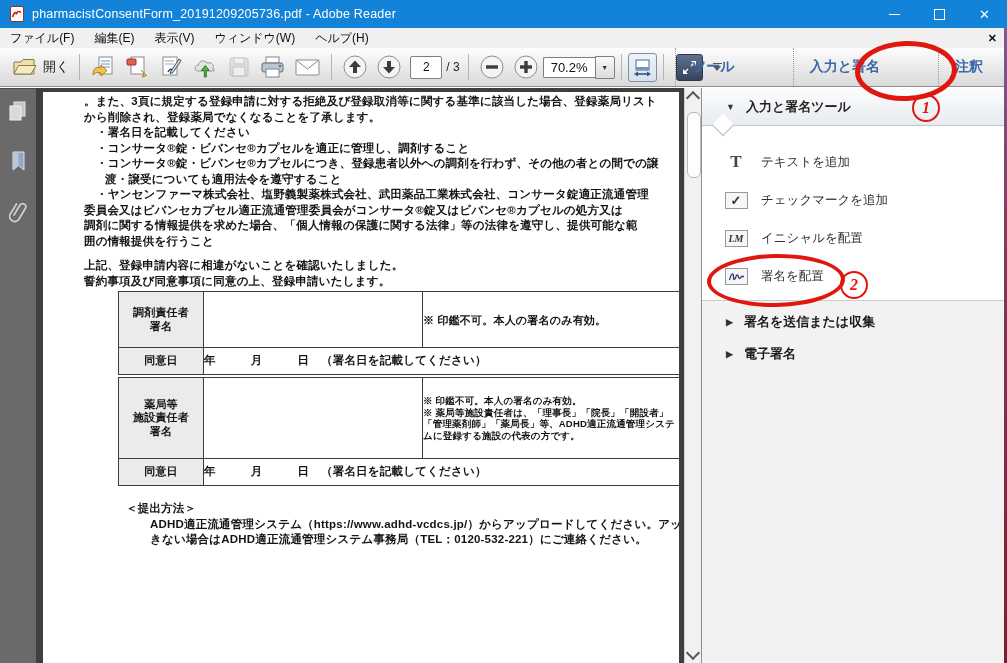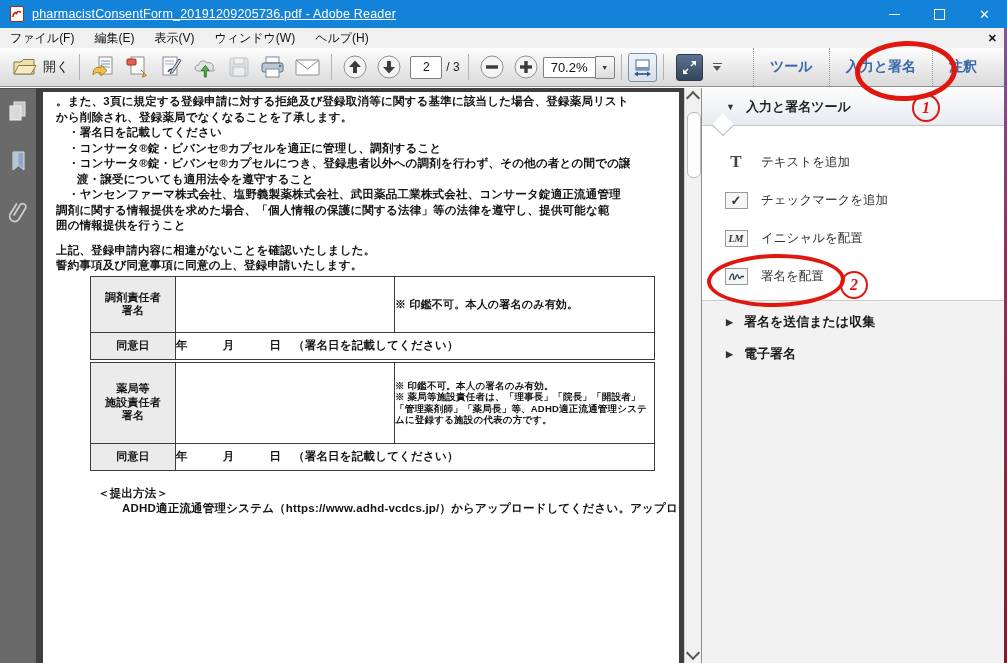--- a/index.html
+++ b/index.html
@@ -1,21 +1,21 @@
 <!DOCTYPE html>
 <html><head>
 <meta charset="utf-8">
 <style>
   html,body{margin:0;padding:0;background:#222;}
   #app{position:relative;width:1007px;height:663px;overflow:hidden;background:#fff;
        font-family:"Liberation Sans",sans-serif;-webkit-font-smoothing:antialiased;}
 
   
   .titlebar{position:absolute;left:0;top:0;width:100%;height:28px;background:#1283d8;
-            display:flex;align-items:center;color:#fff;text-decoration:underline;}
+            display:flex;align-items:center;color:#fff;}
   .titlebar .pdficon{margin:0 7px 0 9px;flex:0 0 auto;display:flex;}
   .titlebar .ttext{font-size:12.5px;letter-spacing:.2px;}
   .wincontrols{position:absolute;right:0;top:0;height:28px;display:flex;}
   .winbtn{width:45px;height:28px;display:flex;align-items:center;justify-content:center;}
   .glyph-min{width:11px;height:1px;background:#fff;display:block;}
   .glyph-max{width:9px;height:9px;border:1px solid #fff;display:block;}
   .glyph-close{color:#fff;font-size:13px;line-height:1;}
 
   
   .menubar{position:absolute;left:0;top:28px;width:100%;height:20px;background:#f0f0f0;
@@ -42,31 +42,31 @@
   .zoomdrop{width:18px;height:21px;border:1px solid #7f7f7f;border-radius:0 2px 2px 0;
             background:linear-gradient(#fafafa,#dcdcdc);display:flex;align-items:center;justify-content:center;
             font-size:7px;color:#333;}
   .fitbtn{width:27px;height:27px;border:1px solid #7b8fa5;background:linear-gradient(#eef3f8,#d7e1ec);
           border-radius:3px;display:flex;align-items:center;justify-content:center;}
   .fullbtn{width:25px;height:25px;border:1px solid #2e3a4c;border-radius:3px;
            background:linear-gradient(#5d7290,#35445c);display:flex;align-items:center;justify-content:center;margin-left:6px;}
   .overflow{margin-left:10px;display:flex;flex-direction:column;align-items:center;gap:2px;}
   .overflow .bar{width:9px;height:1px;background:#555;}
   .overflow .tri{width:0;height:0;border-left:4px solid transparent;border-right:4px solid transparent;border-top:5px solid #555;}
-  .tb-right{position:absolute;right:14px;top:0;height:38px;display:flex;align-items:stretch;}
+  .tb-right{position:absolute;right:8px;top:0;height:38px;display:flex;align-items:stretch;gap:42px;}
   .tb-textbtn{display:flex;align-items:center;padding:0 16px;font-size:14px;font-weight:bold;color:#3a68a8;
               border-left:1px dotted #9a9a9a;}
 
   
   .main{position:absolute;left:0;top:88px;width:100%;bottom:0;}
   .navrail{position:absolute;left:0;top:0;width:36px;bottom:0;background:#6a6a6a;
            border-top:1px solid #4c4c4c;display:flex;flex-direction:column;align-items:center;padding-top:12px;gap:26px;box-sizing:border-box;}
   .docbg{position:absolute;left:36px;top:0;width:648px;bottom:0;background:#3f3f3f;overflow:hidden;}
   .page{position:absolute;left:7px;top:4px;width:636px;bottom:0;background:#fff;
-        padding:2px 18px 0 13px;box-sizing:border-box;overflow:hidden;
+        padding:2px 18px 0 41px;box-sizing:border-box;overflow:hidden;
         font-size:11.5px;line-height:15.5px;font-weight:600;color:#141414;letter-spacing:.2px;}
   .docline{white-space:nowrap;}
   .docline.ind{padding-left:12px;}
   .docline.ind2{padding-left:21px;}
   .confirm{margin-top:9px;white-space:pre-line;}
 
   table.sigtable{border-collapse:collapse;table-layout:fixed;margin:2px 0 0 34px;width:564px;}
   table.sigtable td{border:1px solid #3c3c3c;padding:0;vertical-align:middle;box-sizing:border-box;}
   td.lblcell{width:85px;background:#ebebeb;text-align:center;font-size:11px;line-height:13.5px;white-space:pre-line;font-weight:600;}
   td.sigcell{width:219px;background:#fff;}
@@ -316,20 +316,21 @@
       <div class="page">
         <div data-list="document.body_lines">
 
         <div class="docline ln">。また、3頁に規定する登録申請に対する拒絶及び登録取消等に関する基準に該当した場合、登録薬局リスト</div>
             <div class="docline ln">から削除され、登録薬局でなくなることを了承します。</div>
             <div class="docline ind">・署名日を記載してください</div>
             <div class="docline ind">・コンサータ®錠・ビバンセ®カプセルを適正に管理し、調剤すること</div>
             <div class="docline ind">・コンサータ®錠・ビバンセ®カプセルにつき、登録患者以外への調剤を行わず、その他の者との間での譲</div>
             <div class="docline ind2">渡・譲受についても適用法令を遵守すること</div>
             <div class="docline ind">・ヤンセンファーマ株式会社、塩野義製薬株式会社、武田薬品工業株式会社、コンサータ錠適正流通管理</div>
+            <div class="docline ln">委員会又はビバンセカプセル適正流通管理委員会がコンサータ®錠又はビバンセ®カプセルの処方又は</div>
             <div class="docline ln">調剤に関する情報提供を求めた場合、「個人情報の保護に関する法律」等の法律を遵守し、提供可能な範</div>
             <div class="docline ln">囲の情報提供を行うこと</div>
           </div>
         <div class="confirm">上記、登録申請内容に相違がないことを確認いたしました。
 誓約事項及び同意事項に同意の上、登録申請いたします。</div>
 
         <table class="sigtable t1">
           <tbody>
               <tr class="row1">
             <td class="lblcell">調剤責任者
@@ -357,20 +358,21 @@
           <tr class="row2">
             <td class="lblcell">同意日</td>
             <td class="datecell" colspan="2">年　　　月　　　日　（署名日を記載してください）</td>
           </tr>
         </tbody>
           </table>
 
         <div class="submission">
           <div class="sub-title">＜提出方法＞</div>
           <div class="sub-line">ADHD適正流通管理システム（https://www.adhd-vcdcs.jp/）からアップロードしてください。アップロードで</div>
+          <div class="sub-line">きない場合はADHD適正流通管理システム事務局（TEL：0120-532-221）にご連絡ください。</div>
         </div>
       </div>
     </div>
 
     <div class="vscroll">
       <span class="scr-up">
           <span class="chev up"></span>
         </span>
       <div class="thumb"></div>
       <span class="scr-dn">

